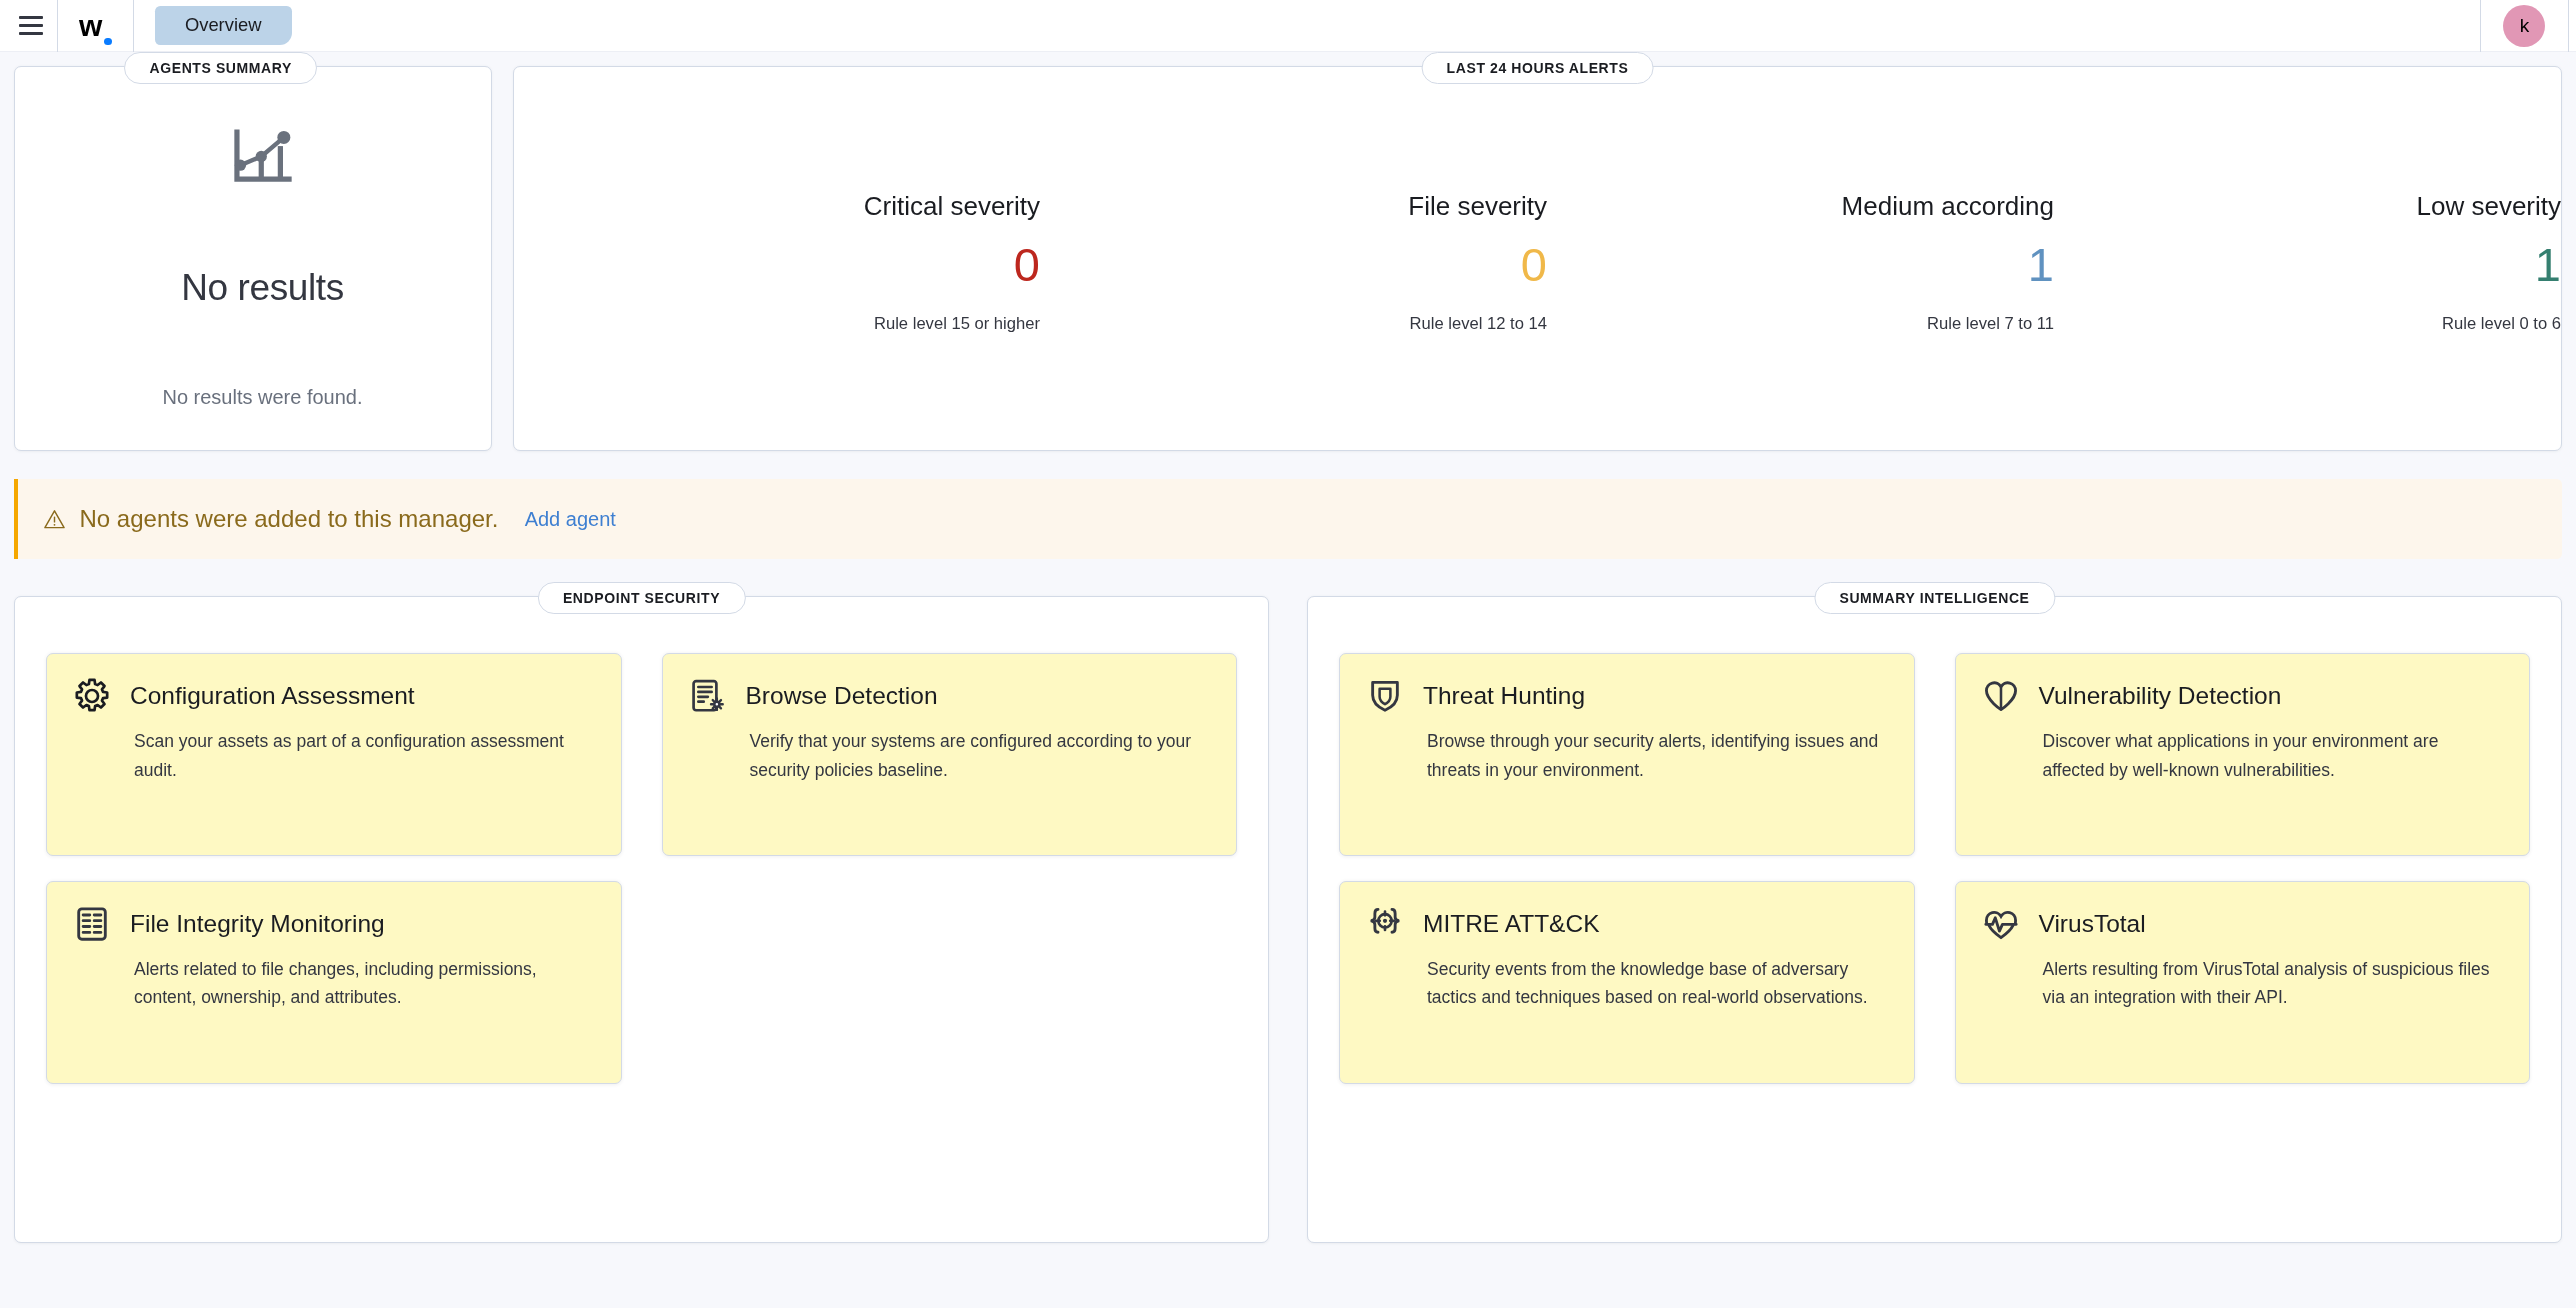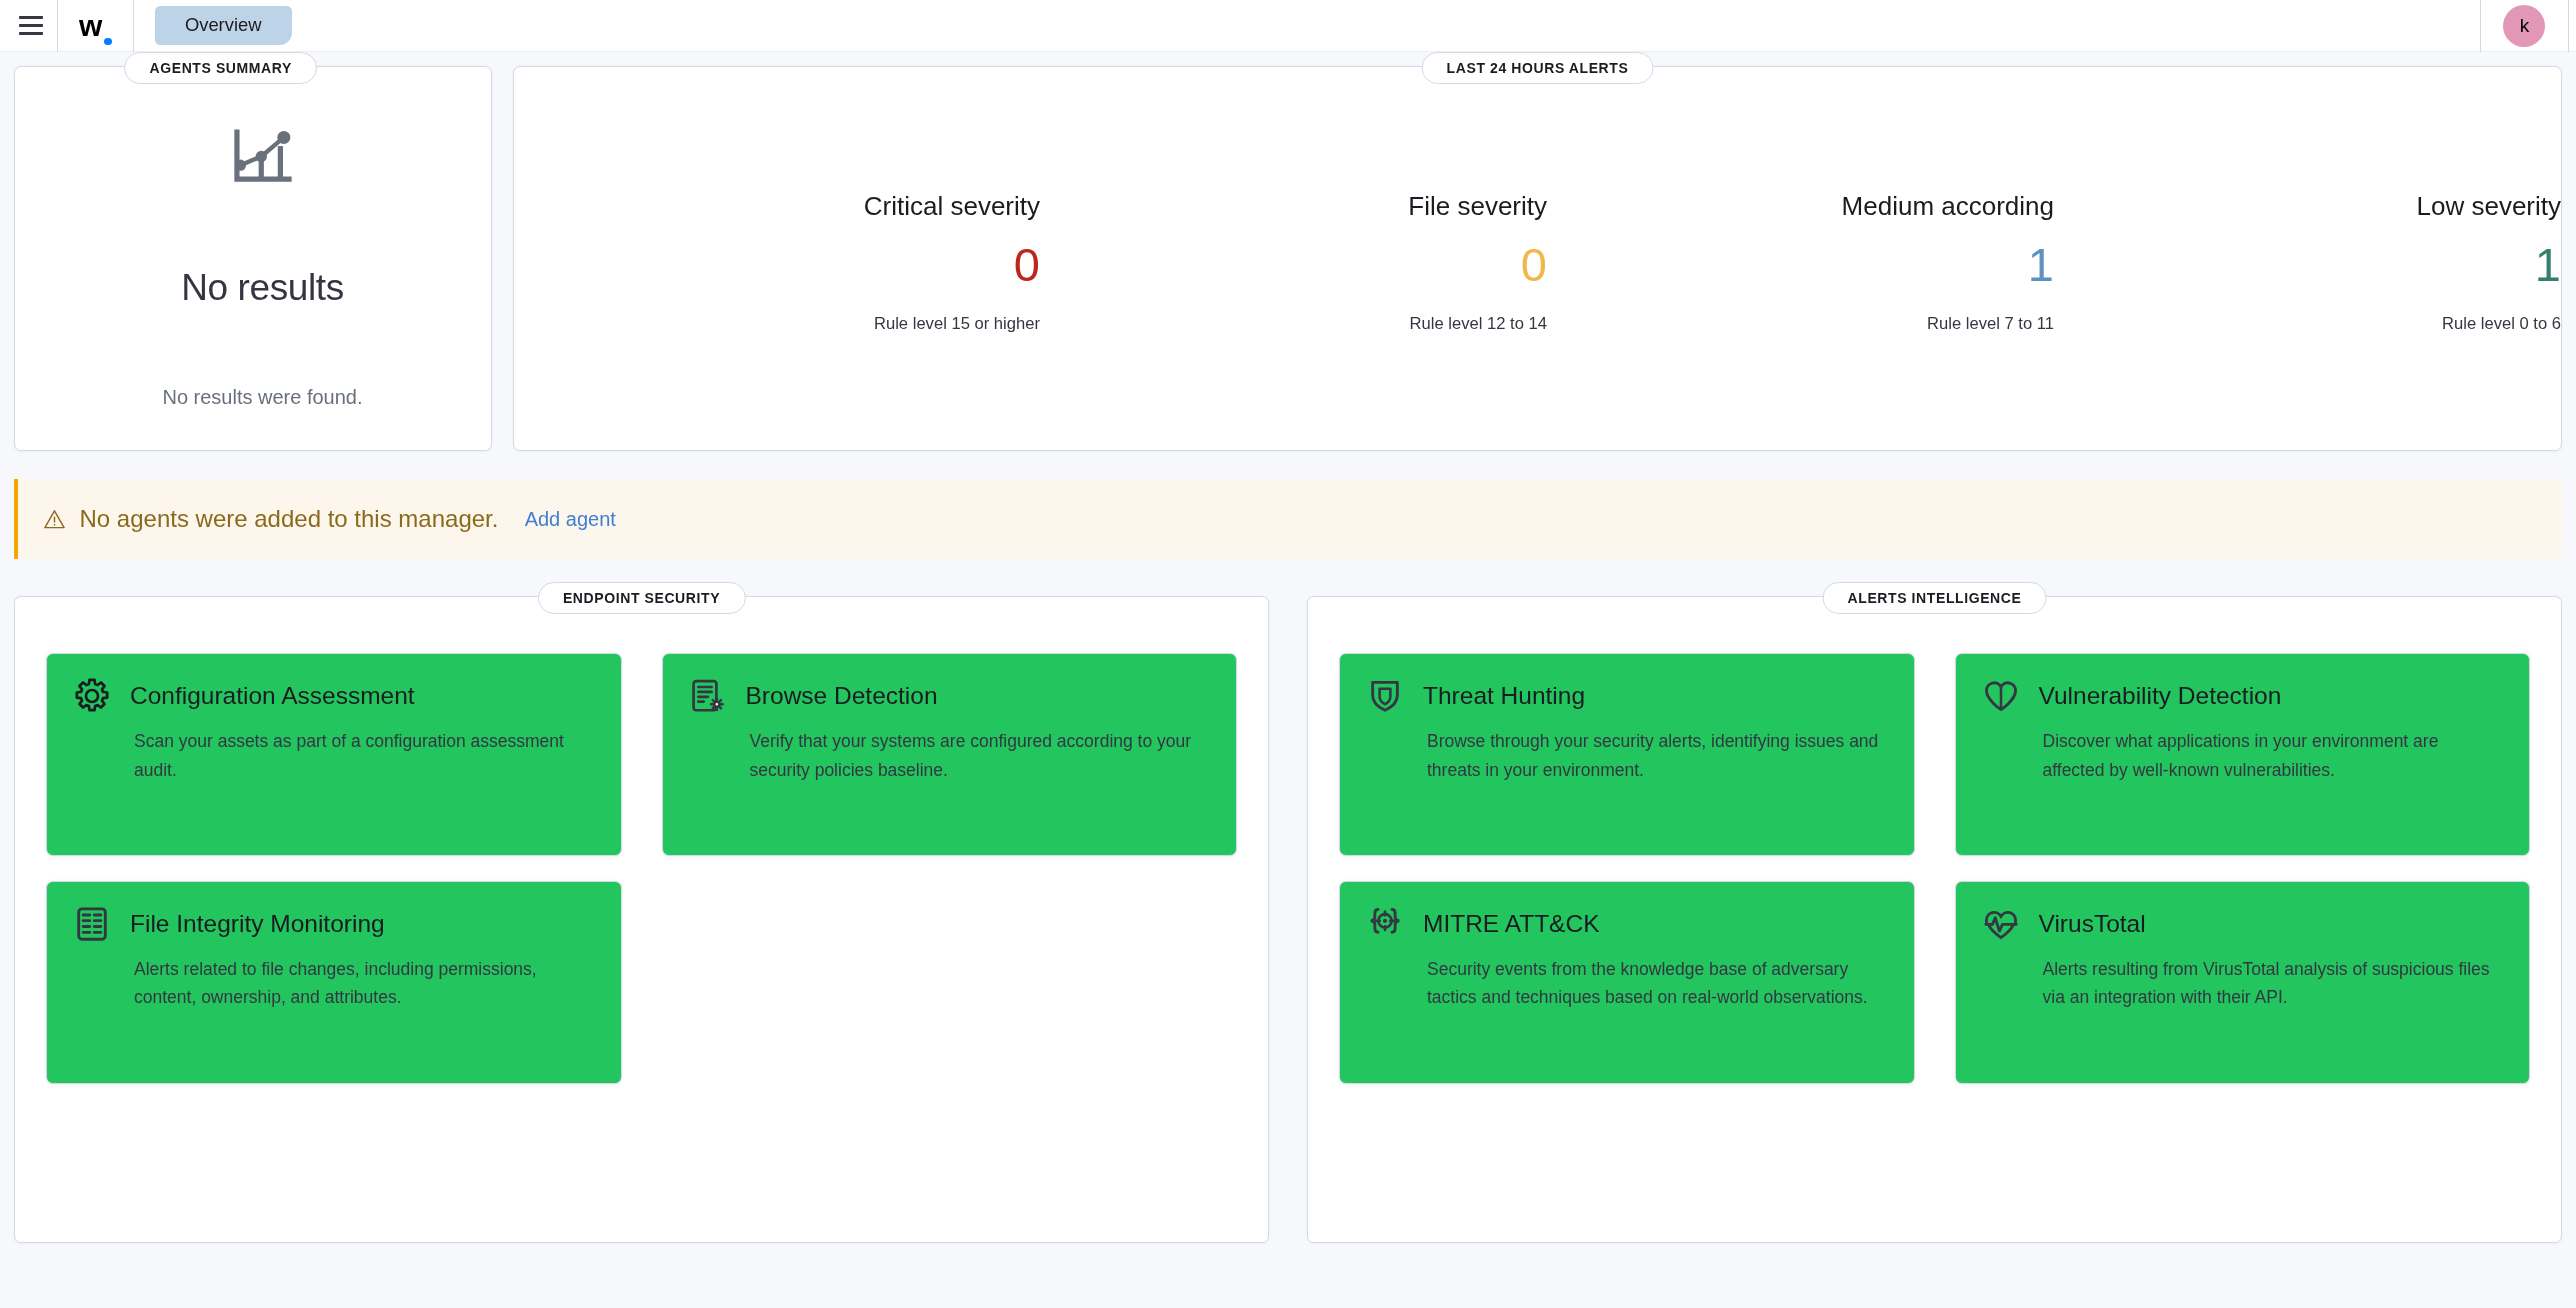--- a/index.html
+++ b/index.html
@@ -183,21 +183,21 @@
     padding: 37px 31px 31px 31px;
   }
   .section-panel .panel-pill { left: 50%; transform: translateX(-50%); }
   .card-grid {
     display: grid;
     grid-template-columns: 1fr 1fr;
     gap: 24.5px 40px;
     margin-top: 19px;
   }
   .feature-card {
-    background: #22c55e;
+    background: #fef9c3;
     border: 0.9px solid #D3DAE6;
     border-radius: 7px;
     box-shadow: 0 0.9px 3.5px rgba(58,62,70,0.08);
     padding: 23px 26px 30px 26px;
     cursor: pointer;
     min-height: 203px;
   }
   .fc-head {
     display: flex; align-items: center; gap: 19px; margin-bottom: 12.2px;
   }
@@ -343,21 +343,21 @@
           </span>
           <span class="fc-title">File Integrity Monitoring</span>
         </div>
         <div class="fc-desc">Alerts related to file changes, including permissions, content, ownership, and attributes.</div>
       </div>
 
     </div>
   </div>
 
   <div class="panel section-panel">
-    <div class="panel-pill">ALERTS INTELLIGENCE</div>
+    <div class="panel-pill">SUMMARY INTELLIGENCE</div>
     <div class="card-grid">
 
       <div class="feature-card">
         <div class="fc-head">
           <span class="fc-icon">
             <svg width="38" height="38" viewBox="0 0 24 24" fill="none">
               <path d="M4.2 3.4h15.6v8.1c0 4.6-3.6 7.6-7.8 9.5-4.2-1.9-7.8-4.9-7.8-9.5V3.4z" stroke="#343741" stroke-width="1.8" stroke-linejoin="round" fill="none"></path>
               <path d="M8.6 7.4h6.8v5.1c0 2.4-1.9 3.9-3.4 4.7-1.5-.8-3.4-2.3-3.4-4.7V7.4z" stroke="#343741" stroke-width="1.6" stroke-linejoin="round" fill="none"></path>
             </svg>
           </span>

